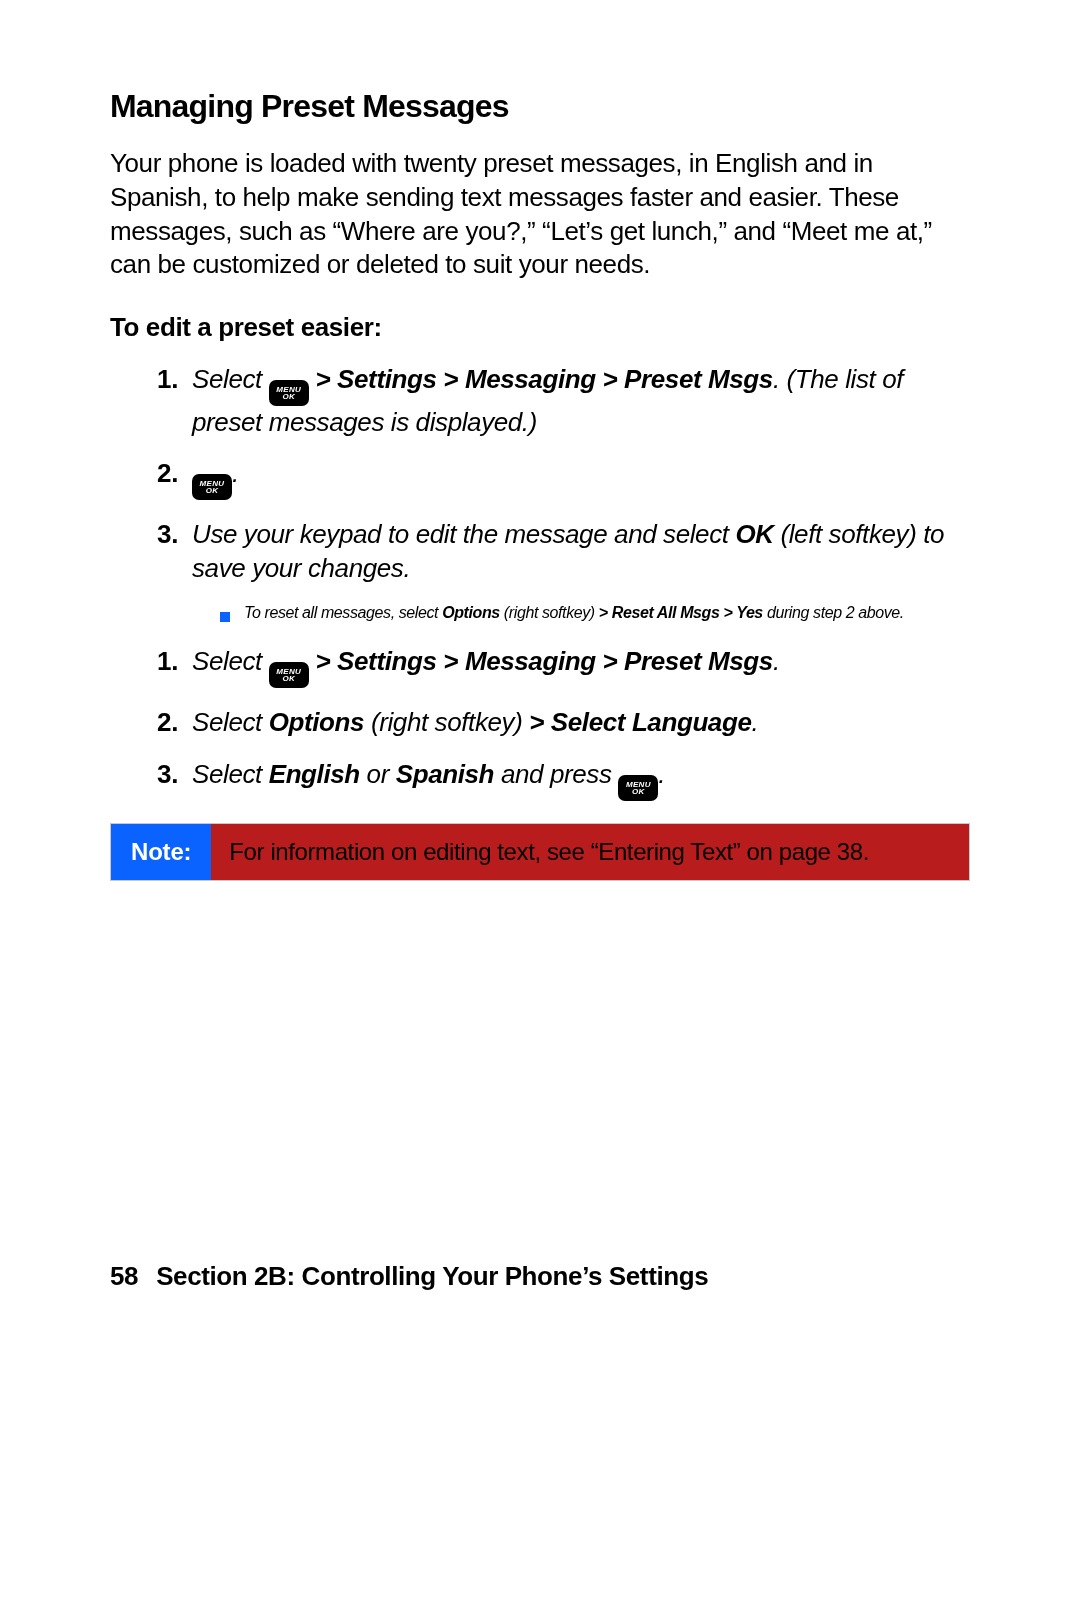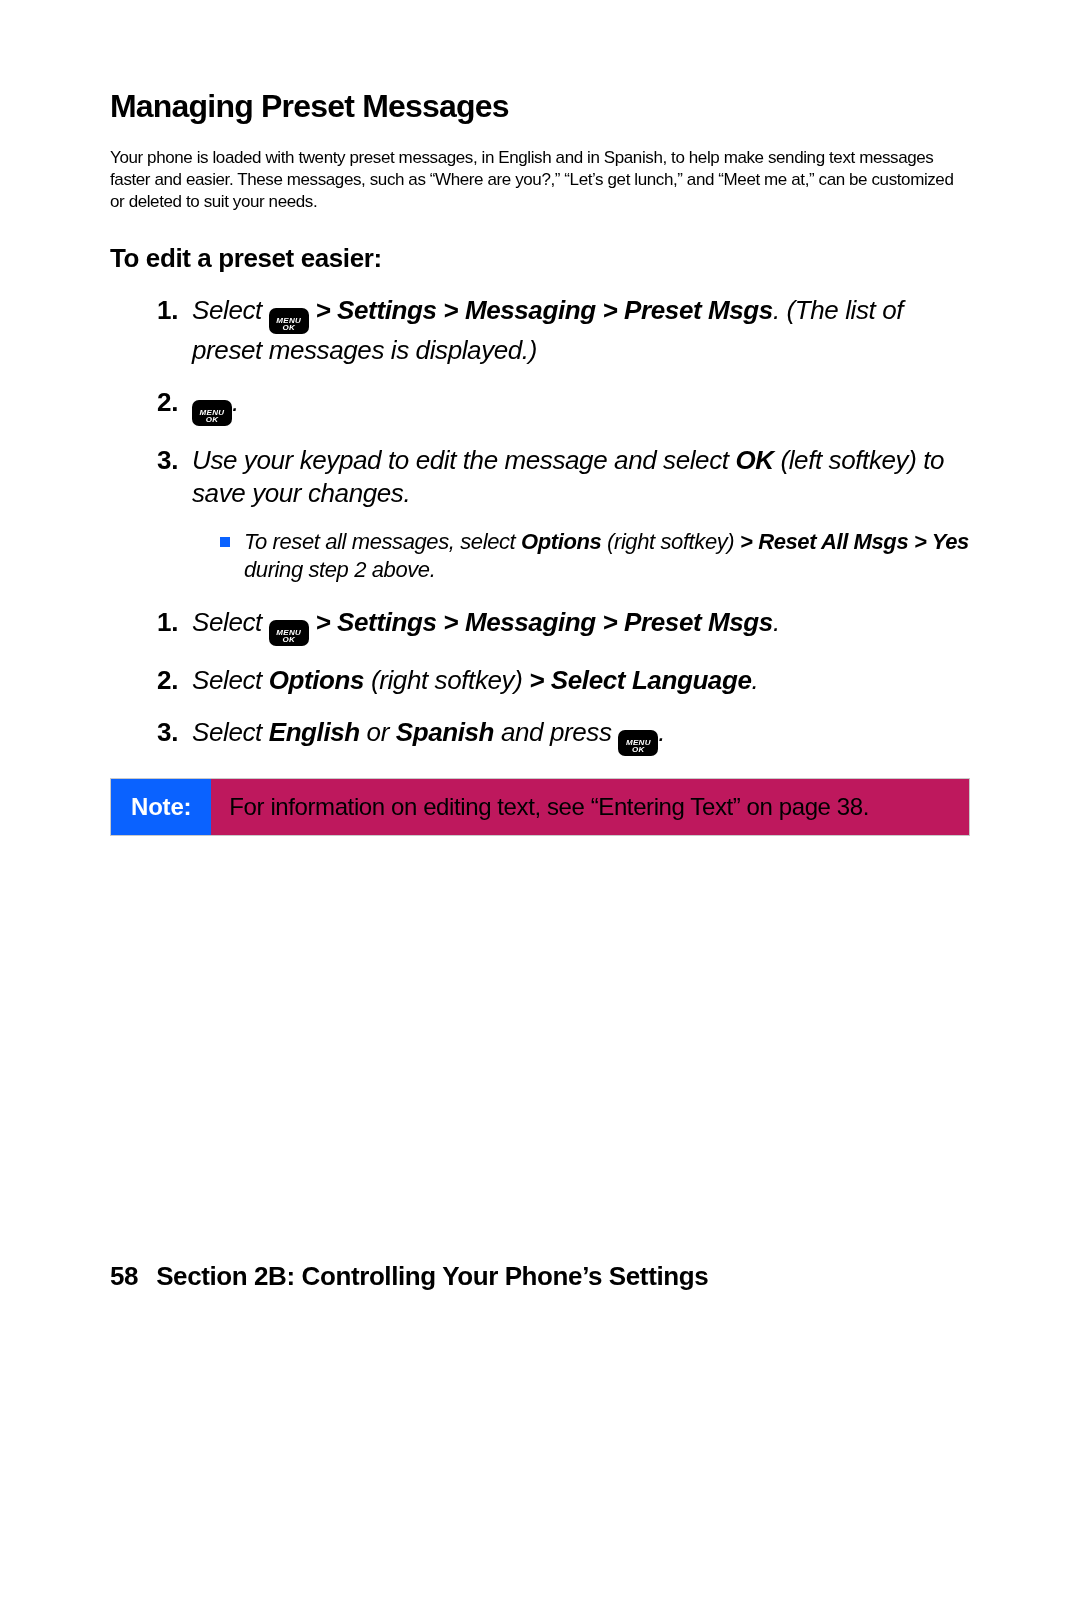--- a/index.html
+++ b/index.html
@@ -10,21 +10,21 @@
     position: relative;
     letter-spacing: -0.2px;
   }
   .h1 {
     font-size: 32px;
     font-weight: 700;
     margin-bottom: 22px;
     letter-spacing: -0.8px;
   }
   .para {
-    font-size: 17px;
+    font-size: 26px;
     line-height: 1.3;
     font-weight: 400;
     margin-bottom: 30px;
     letter-spacing: -0.4px;
   }
   .subhead {
     font-size: 26px;
     font-weight: 700;
     margin-bottom: 20px;
     letter-spacing: -0.4px;
@@ -37,59 +37,59 @@
     line-height: 1.28;
     letter-spacing: -0.4px;
   }
   .num { font-weight: 700; min-width: 24px; text-align: right; }
   .body { flex: 1; font-style: italic; }
   .b { font-weight: 700; }
   .bullet {
     display: flex;
     gap: 14px;
     margin: 4px 0 22px 110px;
-    font-size: 22px;
+    font-size: 16px;
     line-height: 1.28;
     letter-spacing: -0.4px;
   }
   .square {
     width: 10px; height: 10px; background: #0a62ff; margin-top: 9px; flex: 0 0 auto;
   }
   .menu-key {
     display: inline-flex;
     align-items: center;
     justify-content: center;
     flex-direction: column;
     width: 40px;
     height: 26px;
     background: #000;
     border-radius: 7px;
     color: #fff;
     vertical-align: -4px;
-    padding-top: 7px;
+    padding-top: 1px;
     line-height: 1;
   }
   .menu-key .t1 { font-size: 8px; font-weight: 700; letter-spacing: 0.3px; }
   .menu-key .t2 { font-size: 8px; font-weight: 700; letter-spacing: 0.3px; margin-top: -1px; }
   .note-box {
     display: flex;
     border: 1px solid #c9c9c9;
     margin-top: 22px;
   }
   .note-label {
     background: #0a62ff;
     color: #fff;
     font-weight: 700;
     font-size: 24px;
     padding: 14px 20px;
     display: flex;
     align-items: center;
   }
   .note-body {
-    background: #be185d;
+    background: #b91c1c;
     flex: 1;
     font-size: 24px;
     padding: 14px 18px;
     letter-spacing: -0.4px;
   }
   .footer {
     position: absolute;
     left: 110px;
     bottom: 60px;
     font-size: 26px;

